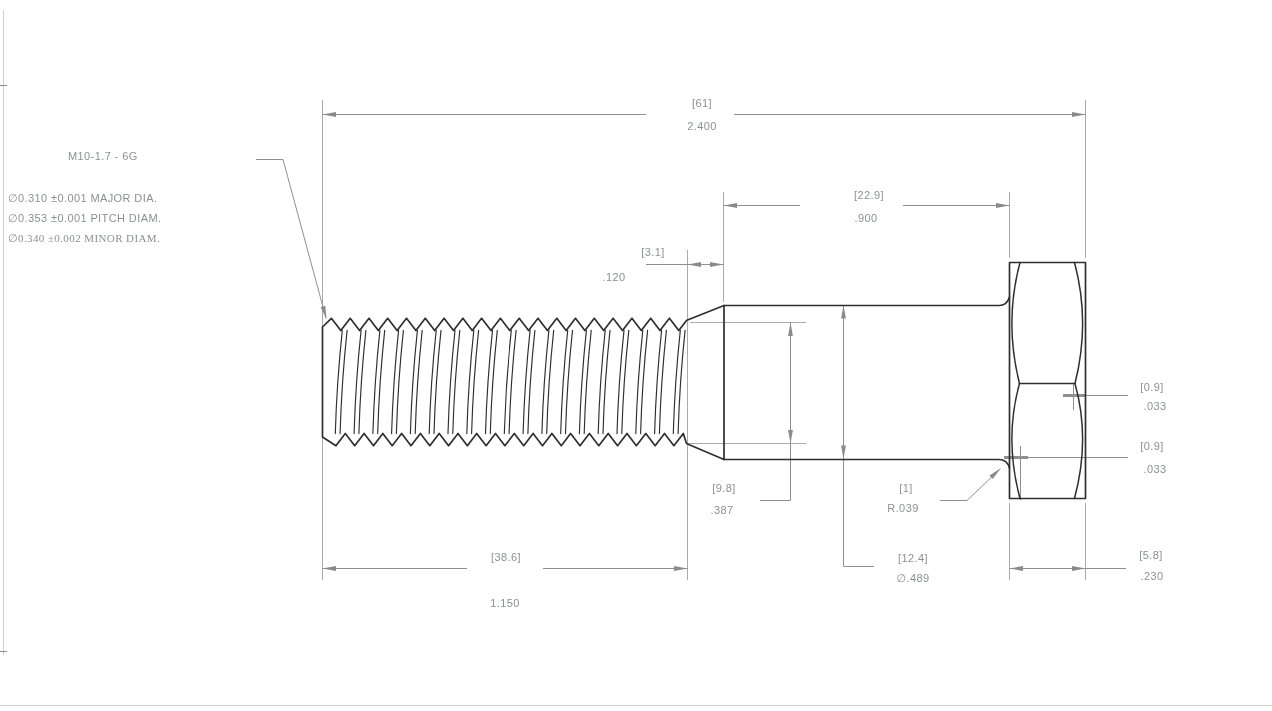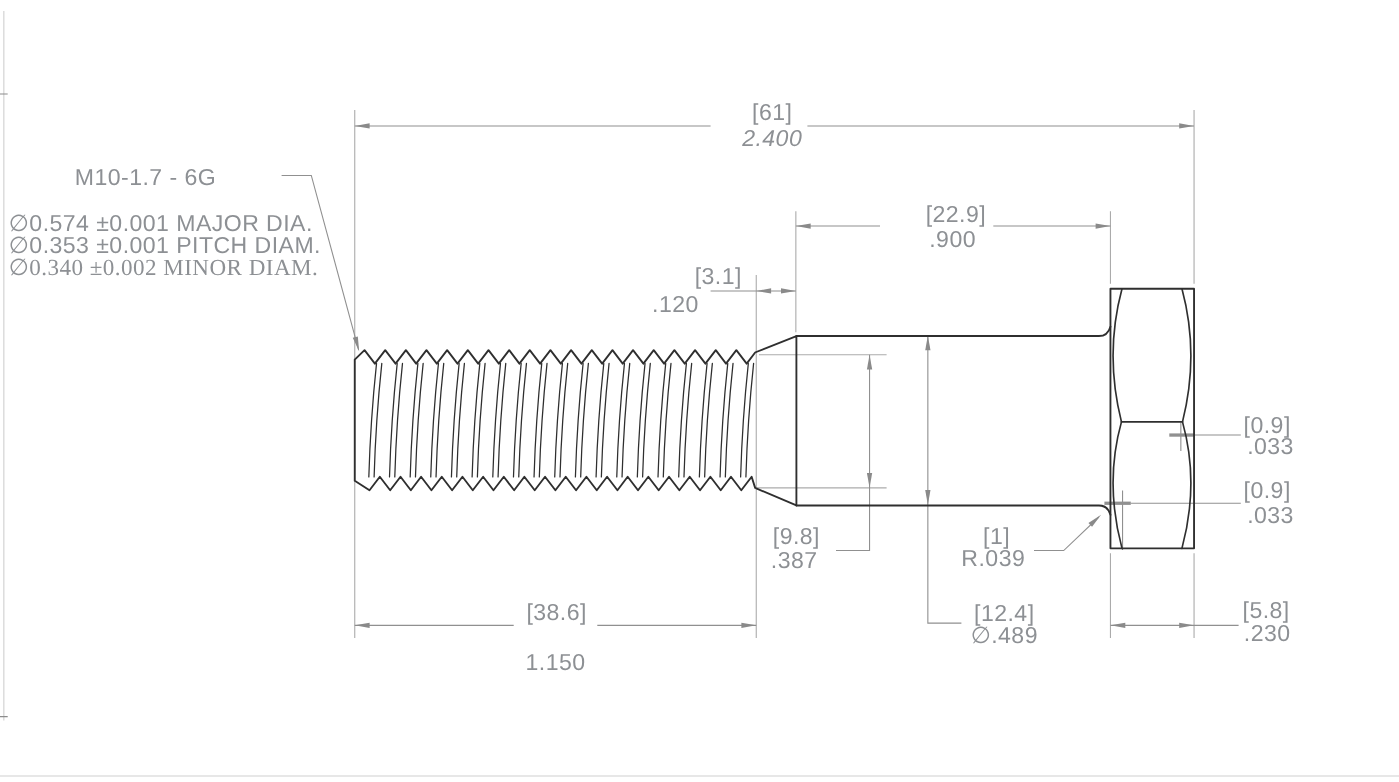--- a/index.html
+++ b/index.html
@@ -2,21 +2,21 @@
 <html><head>
 <meta charset="utf-8">
 <style>
   html,body{margin:0;padding:0;background:#ffffff;}
   .canvas{
     position:relative;width:1272px;height:711px;background:#fff;overflow:hidden;
     font-family:"Liberation Sans", sans-serif;
   }
   .canvas svg{position:absolute;left:0;top:0;}
   .txt{
-    position:absolute;color:#8d9094;font-size:21px;letter-spacing:.4px;
+    position:absolute;color:#8d9094;font-size:11px;letter-spacing:.4px;
     white-space:nowrap;line-height:1;
   }
   .ctr{transform:translate(-50%,-50%);}
 </style>
 </head>
 <body>
 
 <div class="canvas">
 
   <svg width="1272" height="711" viewBox="0 0 1272 711">
@@ -81,26 +81,26 @@
         </g>
       <path d="M687.5 320 L724 305.5 M687.5 444 L724 459.5 M724 305.5 V459.5"></path>
       <path d="M724 305.5 H999 Q1007 305.5 1009.5 297 M724 459.5 H999 Q1007 459.5 1009.5 468"></path>
       <path d="M1009.5 262.5 H1085.5 V498.5 H1009.5 Z"></path>
       <path stroke-width="1.5" d="M1020 262.5 Q1004 322 1019.5 383.5 M1074.5 262.5 Q1090.5 322 1075 383.5 M1020 498.5 Q1004 439 1019.5 383.5 M1074.5 498.5 Q1090.5 439 1075 383.5"></path>
       <path d="M1019.5 383.5 H1075"></path>
     </g>
   </svg>
 
   <div class="txt" style="left:68px;top:151px;">M10-1.7 - 6G</div>
-  <div class="txt" style="left:8px;top:193px;">∅0.574 ±0.001 MAJOR DIA.</div>
+  <div class="txt" style="left:8px;top:193px;">∅0.310 ±0.001 MAJOR DIA.</div>
   <div class="txt" style="left:8px;top:213px;">∅0.353 ±0.001 PITCH DIAM.</div>
   <div class="txt" style="left:8px;top:233px;font-family:Liberation Serif, serif;">∅0.340 ±0.002 MINOR DIAM.</div>
 
   <div class="txt ctr" style="left:702px;top:103px;">[61]</div>
-  <div class="txt ctr" style="left:702px;top:126px;font-style:italic;">2.400</div>
+  <div class="txt ctr" style="left:702px;top:126px;">2.400</div>
 
   <div class="txt ctr" style="left:869px;top:195px;">[22.9]</div>
   <div class="txt ctr" style="left:866px;top:218px;">.900</div>
 
   <div class="txt ctr" style="left:617px;top:252px;margin-left:36px;">[3.1]</div>
   <div class="txt ctr" style="left:614px;top:277px;">.120</div>
 
   <div class="txt ctr" style="left:724px;top:488px;">[9.8]</div>
   <div class="txt ctr" style="left:722px;top:510px;">.387</div>
 

